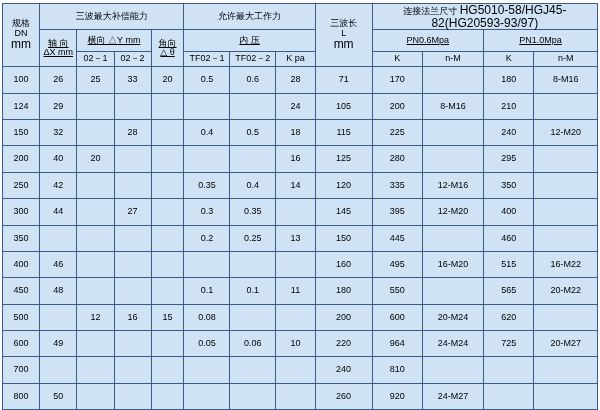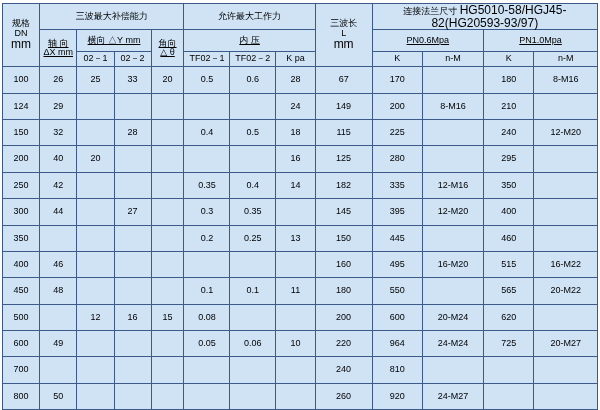--- a/index.html
+++ b/index.html
@@ -115,36 +115,36 @@
       <tbody id="rows-body">
         <tr class="body-row">
           <td class="cellpad">100</td>
           <td class="cellpad">26</td>
           <td class="cellpad">25</td>
           <td class="cellpad">33</td>
           <td class="cellpad">20</td>
           <td class="cellpad">0.5</td>
           <td class="cellpad">0.6</td>
           <td class="cellpad">28</td>
-          <td class="cellpad">67</td>
+          <td class="cellpad">71</td>
           <td class="cellpad">170</td>
           <td class="cellpad"></td>
           <td class="cellpad">180</td>
           <td class="cellpad">8-M16</td>
         </tr>
         <tr class="body-row">
           <td class="cellpad">124</td>
           <td class="cellpad">29</td>
           <td class="cellpad"></td>
           <td class="cellpad"></td>
           <td class="cellpad"></td>
           <td class="cellpad"></td>
           <td class="cellpad"></td>
           <td class="cellpad">24</td>
-          <td class="cellpad">149</td>
+          <td class="cellpad">105</td>
           <td class="cellpad">200</td>
           <td class="cellpad">8-M16</td>
           <td class="cellpad">210</td>
           <td class="cellpad"></td>
         </tr>
         <tr class="body-row">
           <td class="cellpad">150</td>
           <td class="cellpad">32</td>
           <td class="cellpad"></td>
           <td class="cellpad">28</td>
@@ -175,21 +175,21 @@
         </tr>
         <tr class="body-row">
           <td class="cellpad">250</td>
           <td class="cellpad">42</td>
           <td class="cellpad"></td>
           <td class="cellpad"></td>
           <td class="cellpad"></td>
           <td class="cellpad">0.35</td>
           <td class="cellpad">0.4</td>
           <td class="cellpad">14</td>
-          <td class="cellpad">182</td>
+          <td class="cellpad">120</td>
           <td class="cellpad">335</td>
           <td class="cellpad">12-M16</td>
           <td class="cellpad">350</td>
           <td class="cellpad"></td>
         </tr>
         <tr class="body-row">
           <td class="cellpad">300</td>
           <td class="cellpad">44</td>
           <td class="cellpad"></td>
           <td class="cellpad">27</td>

